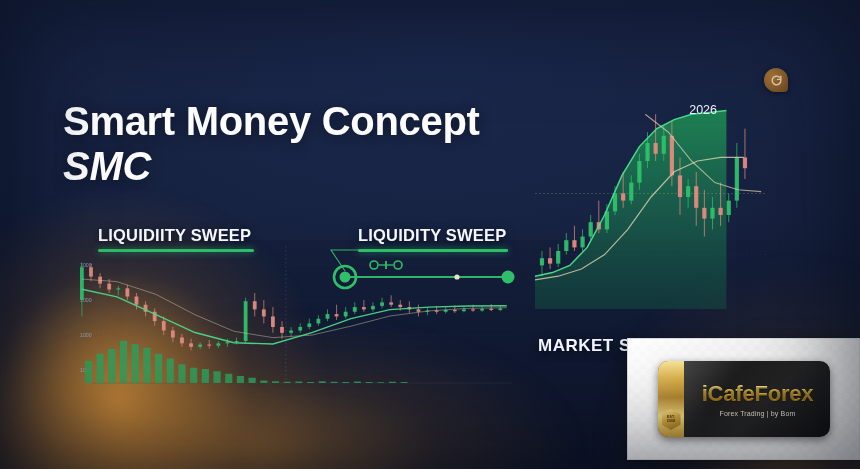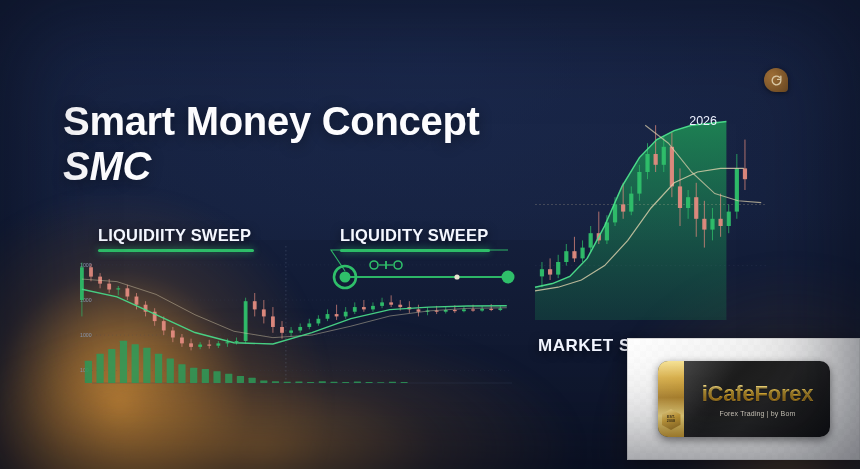--- a/index.html
+++ b/index.html
@@ -40,27 +40,27 @@
   }
   .headline .l2{display:block;font-style:italic;}
 
   
   .sweep{position:absolute;}
   .sweep .txt{color:#f4f7ff;font-weight:700;font-size:16.5px;letter-spacing:.2px;white-space:nowrap;
               text-shadow:0 2px 10px rgba(0,0,0,.6);}
   .sweep .rule{height:2.5px;background:#2fbf6a;border-radius:2px;margin-top:4px;box-shadow:0 0 7px rgba(47,191,106,.65);}
   #sweep-left{left:98px;top:226px;}
   #sweep-left .rule{width:156px;}
-  #sweep-right{left:340px;top:226px;}
+  #sweep-right{left:358px;top:226px;}
   #sweep-right .rule{width:150px;}
 
   
   .chart{position:absolute;}
   #chart-left{left:78px;top:246px;width:434px;height:140px;}
-  #chart-right{left:535px;top:99px;width:232px;height:225px;}
+  #chart-right{left:535px;top:88px;width:232px;height:225px;}
   .chart svg{display:block;width:100%;height:100%;overflow:visible;}
 
   .axlab{font-size:5.2px;fill:#8d9bb5;font-family:"Liberation Sans",sans-serif;}
 
   
   #market-caption{
     position:absolute;left:538px;top:336px;
     color:#f2f5ff;font-size:17px;font-weight:700;letter-spacing:.5px;white-space:nowrap;
     text-shadow:0 2px 10px rgba(0,0,0,.6);
   }

